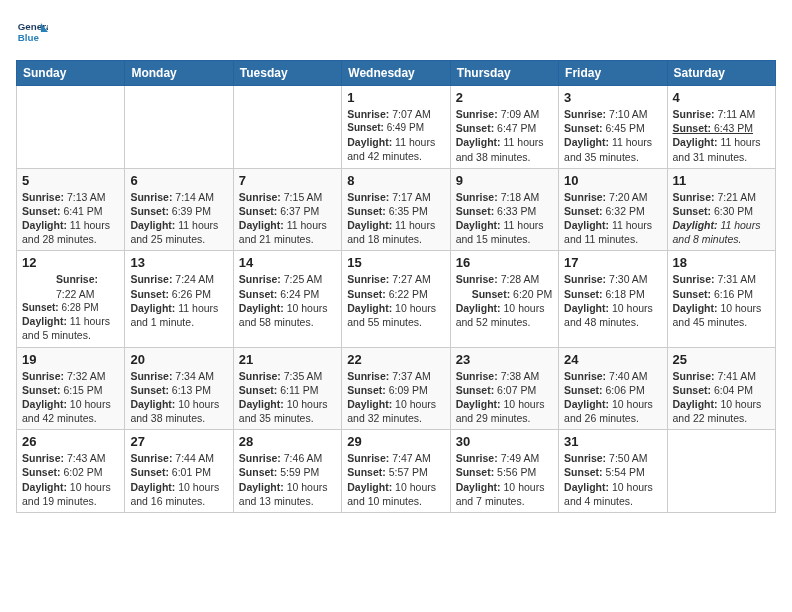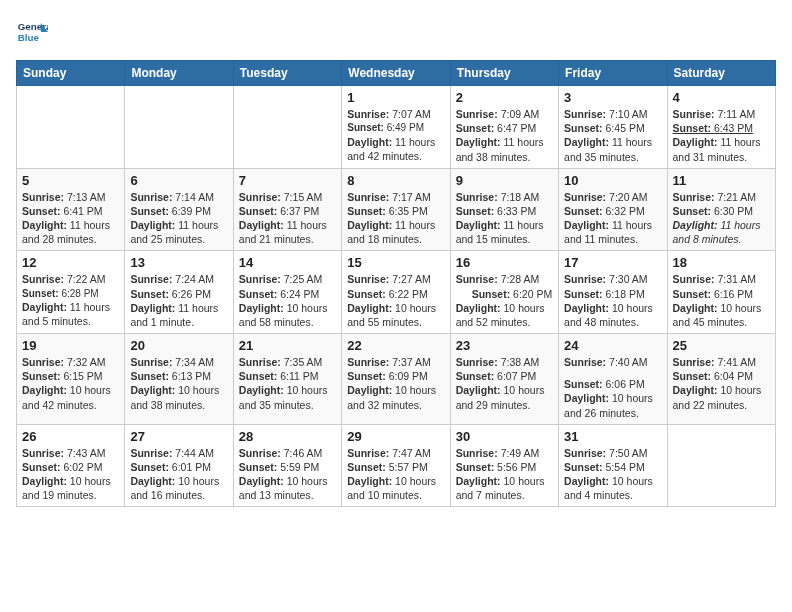--- a/index.html
+++ b/index.html
@@ -170,21 +170,21 @@
         <td>
           <span class="day-number">11</span>
           <div style="font-size: 10.5px; line-height: 1.35;"><span style="font-weight: bold;">Sunrise: </span><span>7:21 AM</span></div>
           <div style="font-size: 10.5px; line-height: 1.35;"><span style="font-weight: bold;">Sunset: </span><span>6:30 PM</span></div>
           <div style="font-size: 10.5px; line-height: 1.35; font-style: italic;"><span style="font-weight: bold;">Daylight: </span><span>11 hours and 8 minutes.</span></div>
         </td>
       </tr>
       <tr>
         <td>
           <span class="day-number">12</span>
-          <div style="font-size: 10.5px; line-height: 1.35;"><span style="font-weight: bold;">Sunrise: </span><span>7:22 AM</span></div>
+          <div style="font-size: 10.5px; line-height: 1.35; margin-left: 34px;"><span style="font-weight: bold;">Sunrise: </span><span>7:22 AM</span></div>
           <div style="font-size: 10px; line-height: 1.35;"><span style="font-weight: bold;">Sunset: </span><span>6:28 PM</span></div>
           <div style="font-size: 10.5px; line-height: 1.35;"><span style="font-weight: bold;">Daylight: </span><span>11 hours and 5 minutes.</span></div>
         </td>
         <td>
           <span class="day-number">13</span>
           <div style="font-size: 10.5px; line-height: 1.35;"><span style="font-weight: bold;">Sunrise: </span><span>7:24 AM</span></div>
           <div style="font-size: 10.5px; line-height: 1.35;"><span style="font-weight: bold;">Sunset: </span><span>6:26 PM</span></div>
           <div style="font-size: 10.5px; line-height: 1.35;"><span style="font-weight: bold;">Daylight: </span><span>11 hours and 1 minute.</span></div>
         </td>
         <td>
@@ -245,21 +245,21 @@
         </td>
         <td>
           <span class="day-number">23</span>
           <div style="font-size: 10.5px; line-height: 1.35;"><span style="font-weight: bold;">Sunrise: </span><span>7:38 AM</span></div>
           <div style="font-size: 10.5px; line-height: 1.35;"><span style="font-weight: bold;">Sunset: </span><span>6:07 PM</span></div>
           <div style="font-size: 10.5px; line-height: 1.35;"><span style="font-weight: bold;">Daylight: </span><span>10 hours and 29 minutes.</span></div>
         </td>
         <td>
           <span class="day-number">24</span>
           <div style="font-size: 10.5px; line-height: 1.35;"><span style="font-weight: bold;">Sunrise: </span><span>7:40 AM</span></div>
-          <div style="font-size: 10.5px; line-height: 1.35; margin-top: 8px;"><span style="font-weight: bold;">Sunset: </span><span>6:06 PM</span></div>
+          <div style="font-size: 10.5px; line-height: 1.35;"><span style="font-weight: bold;">Sunset: </span><span>6:06 PM</span></div>
           <div style="font-size: 10.5px; line-height: 1.35;"><span style="font-weight: bold;">Daylight: </span><span>10 hours and 26 minutes.</span></div>
         </td>
         <td>
           <span class="day-number">25</span>
           <div style="font-size: 10.5px; line-height: 1.35;"><span style="font-weight: bold;">Sunrise: </span><span>7:41 AM</span></div>
           <div style="font-size: 10.5px; line-height: 1.35;"><span style="font-weight: bold;">Sunset: </span><span>6:04 PM</span></div>
           <div style="font-size: 10.5px; line-height: 1.35;"><span style="font-weight: bold;">Daylight: </span><span>10 hours and 22 minutes.</span></div>
         </td>
       </tr>
       <tr>

